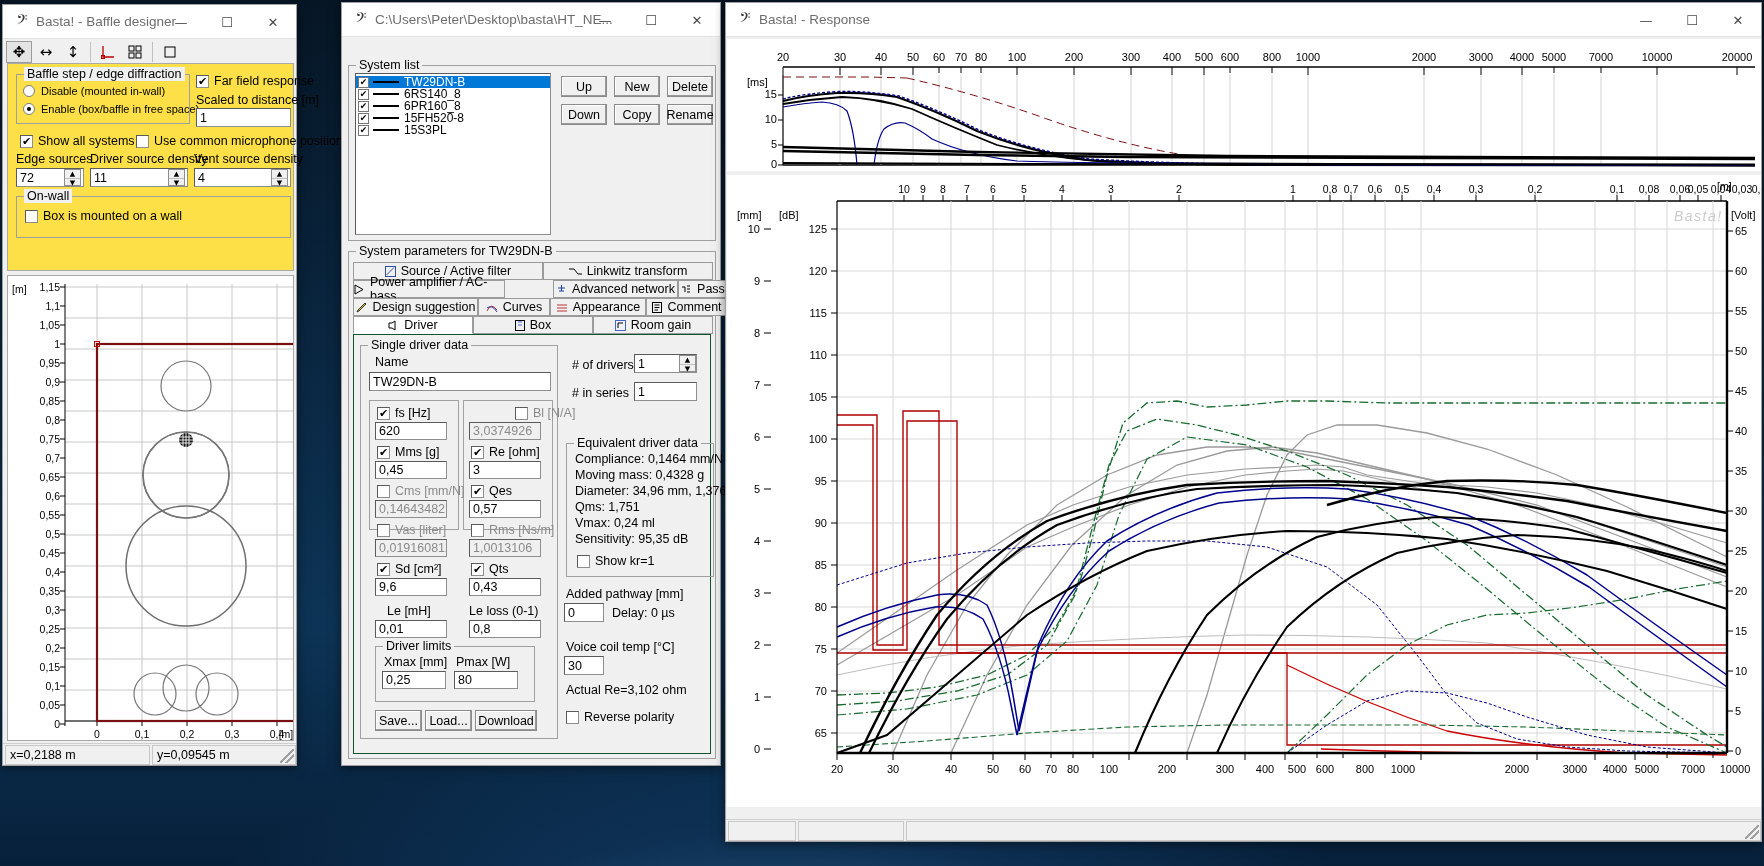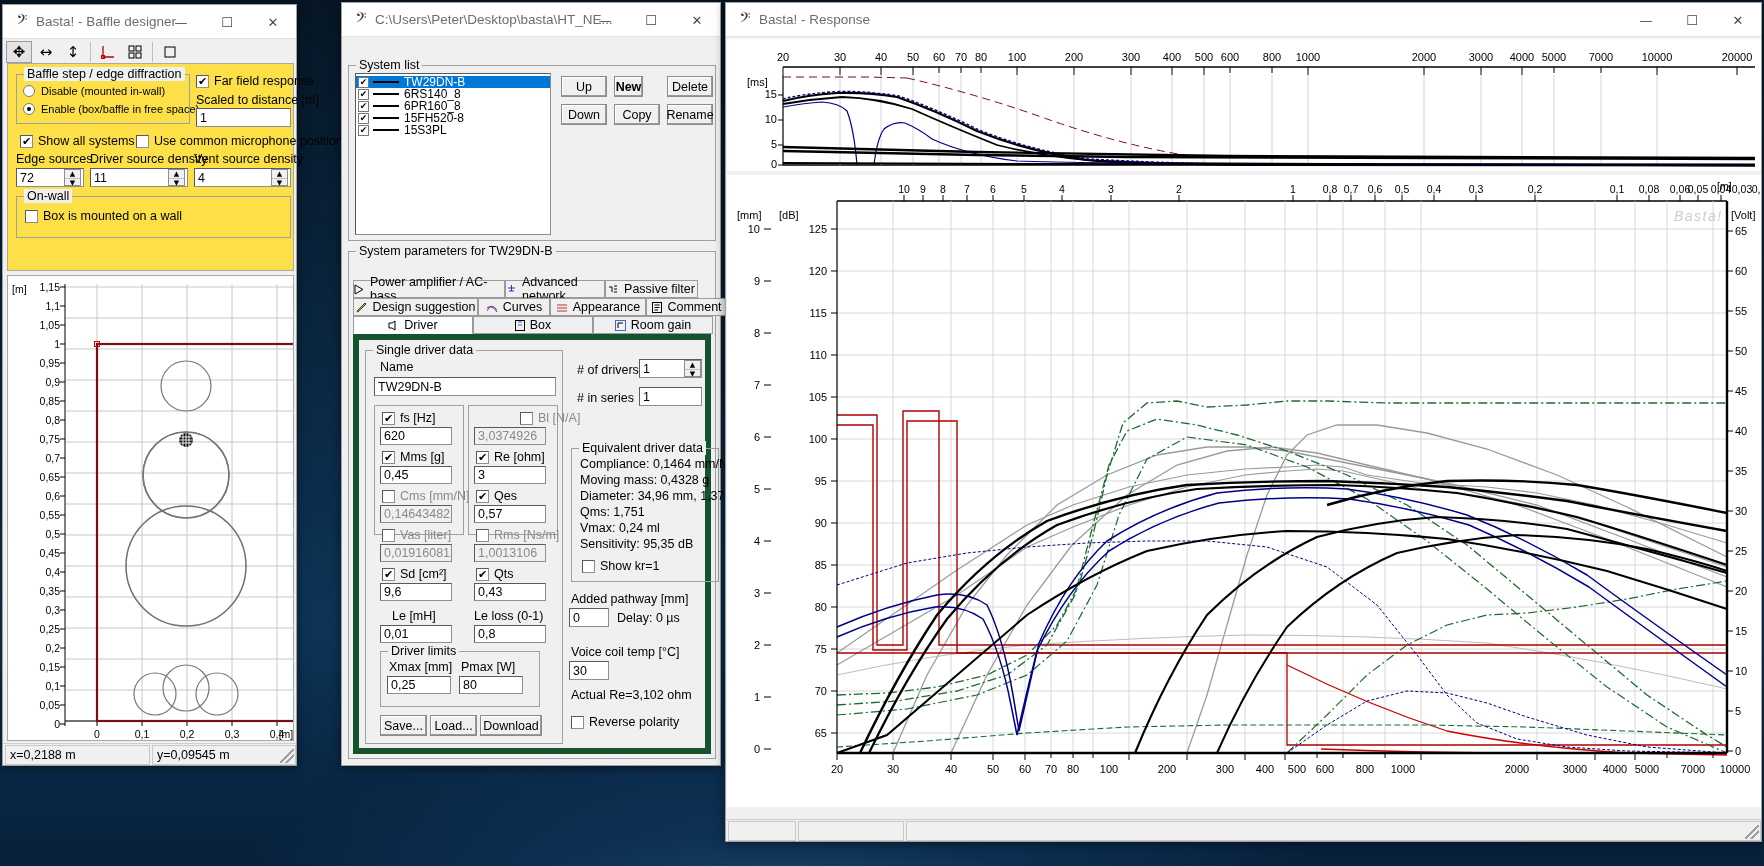--- a/index.html
+++ b/index.html
@@ -444,41 +444,60 @@
         <span class="lline"></span>
         <span>15FH520-8</span>
       </div>
       <div class="lrow">
         <span class="lchk">✔</span>
         <span class="lline"></span>
         <span>15S3PL</span>
       </div>
     </div>
     <div class="btn" style="left:212px; top:10px; width:46px; height:21px;">Up</div>
-    <div class="btn" style="left:265px; top:10px; width:29px; height:21px;font-weight:bold;">New</div>
+    <div class="btn" style="left:265px; top:10px; width:46px; height:21px;">New</div>
     <div class="btn" style="left:318px; top:10px; width:46px; height:21px;">Delete</div>
     <div class="btn" style="left:212px; top:38px; width:46px; height:21px;">Down</div>
     <div class="btn" style="left:265px; top:38px; width:46px; height:21px;">Copy</div>
     <div class="btn" style="left:318px; top:38px; width:46px; height:21px;">Rename</div>
   </div>
 
   <div class="grp" style="left:6px; top:248px; width:368px; height:508px;">
     <div class="lg">System parameters for TW29DN-B</div>
 
+    <div class="tabrow" style="left:4px; top:10px;">
+      <div class="tab" style="width:190px;">
+        <span class="tabicon">
+          <svg width="11" height="11" viewBox="0 0 11 11">
+              <rect x="0.5" y="0.5" width="10" height="10" fill="none" stroke="#2b4ea0"></rect>
+              <path d="M1.5 9 L9 1.5" stroke="#2b4ea0" fill="none"></path>
+            </svg>
+        </span>
+        <span>Source / Active filter</span>
+      </div>
+      <div class="tab" style="width:170px;">
+        <span class="tabicon">
+          <svg width="13" height="11" viewBox="0 0 13 11">
+              <path d="M0 3 L5 3 L9 8 L13 8" stroke="#000" fill="none"></path>
+            </svg>
+        </span>
+        <span>Linkwitz transform</span>
+      </div>
+    </div>
 
     <div class="tabrow" style="left:4px; top:28px;">
       <div class="tab" style="width:152px;">
         <span class="tabicon">
           <svg width="11" height="11" viewBox="0 0 11 11">
               <path d="M1 1 L9 5.5 L1 10 Z" fill="none" stroke="#000"></path>
             </svg>
         </span>
         <span>Power amplifier / AC-bass</span>
       </div>
-      <div class="tab" style="width:100px;">
+      <div class="tab" style="width:125px;margin-left:48px;">
         <span class="tabicon">
           <svg width="11" height="11" viewBox="0 0 11 11">
               <path d="M5.5 1 V4 M2 4 H9 M5.5 4 V7 M3 7 H8" stroke="#1a3faa" fill="none"></path>
             </svg>
         </span>
         <span>Advanced network</span>
       </div>
       <div class="tab" style="width:93px;">
         <span class="tabicon">
           <svg width="11" height="11" viewBox="0 0 11 11">
@@ -548,21 +567,21 @@
         <span class="tabicon">
           <svg width="11" height="11" viewBox="0 0 11 11">
               <rect x="0.5" y="0.5" width="10" height="10" fill="none" stroke="#46c"></rect>
               <path d="M3 3 V8 M3 3 H8" stroke="#000"></path>
             </svg>
         </span>
         <span>Room gain</span>
       </div>
     </div>
 
-    <div style="position:absolute; left:4px; top:82px; right:4px; bottom:4px; background:#f0f0f0; border:6px solid #14532d;">
+    <div style="position:absolute; left:4px; top:82px; right:4px; bottom:4px; background:#f0f0f0; border:1px solid #14532d;">
 
       <div class="grp" style="left:6px; top:10px; width:198px; height:394px;">
         <div class="lg">Single driver data</div>
         <div class="lbl" style="left:14px; top:9px;">Name</div>
         <div class="fld" style="left:8px; top:26px; width:182px; height:19px;">TW29DN-B</div>
 
         <div class="grp" style="left:8px; top:54px; width:90px; height:130px;"></div>
         <div class="grp" style="left:102px; top:54px; width:90px; height:130px;"></div>
 
         <div class="cbx" style="left:16px; top:60px;">

